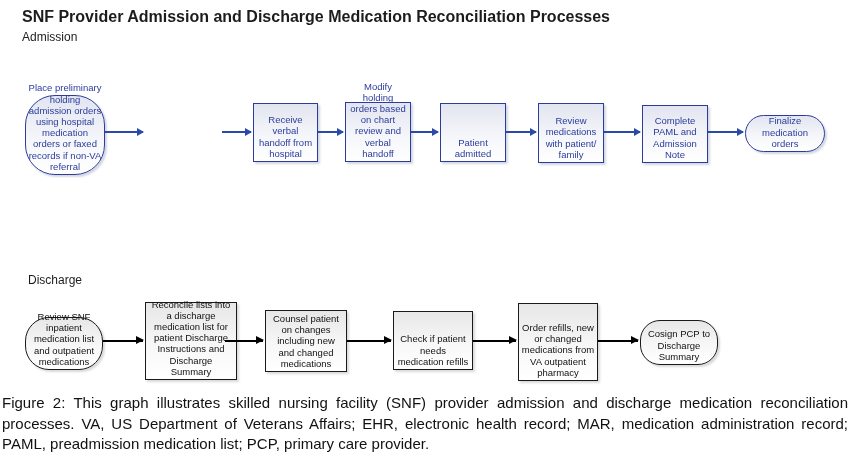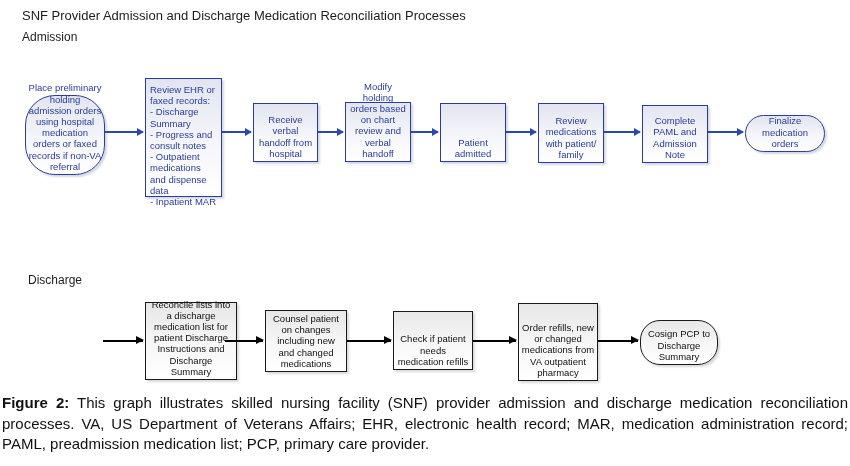--- a/index.html
+++ b/index.html
@@ -7,21 +7,21 @@
     width: 850px; height: 466px;
     background: #ffffff;
     font-family: "Liberation Sans", sans-serif;
     position: relative;
     overflow: hidden;
   }
   .canvas { position: absolute; inset: 0; }
 
   .fig-title {
     position: absolute; left: 22px; top: 8px;
-    font-size: 13px; color: #1c1c1c;
+    font-size: 16px; color: #1c1c1c; font-weight: bold;
   }
   .section-label {
     position: absolute;
     font-size: 12px; color: #1c1c1c;
   }
   #admission-label { left: 22px; top: 30px; }
   #discharge-label { left: 28px; top: 245px; margin-top: 28px; }
 
   .node {
     position: absolute;
@@ -61,37 +61,32 @@
   .arrow.adm .shaft { background: #2b4aa8; }
   .arrow.adm .head { border-left: 7px solid #2b4aa8; }
   .arrow.dis .shaft { background: #000000; height: 2px; }
   .arrow.dis .head { border-left: 8px solid #000000; border-top-width: 4.5px; border-bottom-width: 4.5px; top: -3.6px; }
 
   .caption {
     position: absolute; left: 2px; right: 2px; top: 393px;
     font-size: 15px; line-height: 1.38; color: #111111;
     text-align: justify;
   }
-  .caption .fig-num { font-weight: bold; }
+  .caption .fig-num { font-weight: normal; }
 </style>
 </head>
 <body>
 
 <div class="canvas">
 
   <div class="fig-title">SNF Provider Admission and Discharge Medication Reconciliation Processes</div>
   <div class="section-label" id="admission-label">Admission</div>
   <div class="section-label" id="discharge-label">Discharge</div>
 
   <div class="node adm oval-lg" style="left:25px;top:95px;width:80px;height:80px"><span>Place preliminary holding admission orders using hospital medication orders or faxed records if non-VA referral</span></div>
-  <div class="node adm list" style="left:145px;top:78px;width:77px;height:119px"><span>Review EHR or faxed records:
-- Discharge Summary
-- Progress and consult notes
-- Outpatient medications and dispense data
-- Inpatient MAR</span></div>
   <div class="node adm" style="left:253px;top:103px;width:65px;height:59px"><span>Receive verbal handoff from hospital</span></div>
   <div class="node adm" style="left:345px;top:102px;width:66px;height:60px"><span>Modify holding orders based on chart review and verbal handoff</span></div>
   <div class="node adm" style="left:538px;top:103px;width:66px;height:60px"><span>Review medications with patient/ family</span></div>
   <div class="node adm" style="left:440px;top:103px;width:66px;height:59px"><span>Patient admitted</span></div>
   <div class="node adm" style="left:642px;top:105px;width:66px;height:58px"><span>Complete PAML and Admission Note</span></div>
   <div class="node adm capsule" style="left:745px;top:115px;width:80px;height:37px"><span>Finalize medication orders</span></div>
 
   <div class="arrow adm" style="left:105px;top:131px;width:38px">
       <div class="shaft"></div>
       <div class="head"></div>
@@ -114,20 +109,21 @@
     </div>
   <div class="arrow adm" style="left:604px;top:131px;width:36px">
       <div class="shaft"></div>
       <div class="head"></div>
     </div>
   <div class="arrow adm" style="left:708px;top:131px;width:35px">
       <div class="shaft"></div>
       <div class="head"></div>
     </div>
 
+  <div class="node dis capsule" style="left:25px;top:317px;width:78px;height:53px;border-radius:24px"><span>Review SNF inpatient medication list and outpatient medications</span></div>
   <div class="node dis" style="left:145px;top:302px;width:92px;height:78px"><span>Reconcile lists into a discharge medication list for patient Discharge Instructions and Discharge Summary</span></div>
   <div class="node dis" style="left:393px;top:311px;width:80px;height:59px"><span>Check if patient needs medication refills</span></div>
   <div class="node dis" style="left:265px;top:310px;width:82px;height:62px"><span>Counsel patient on changes including new and changed medications</span></div>
   <div class="node dis" style="left:518px;top:303px;width:80px;height:78px"><span>Order refills, new or changed medications from VA outpatient pharmacy</span></div>
   <div class="node dis capsule" style="left:640px;top:320px;width:78px;height:45px"><span>Cosign PCP to Discharge Summary</span></div>
 
   <div class="arrow dis" style="left:103px;top:340px;width:40px">
       <div class="shaft"></div>
       <div class="head"></div>
     </div>

